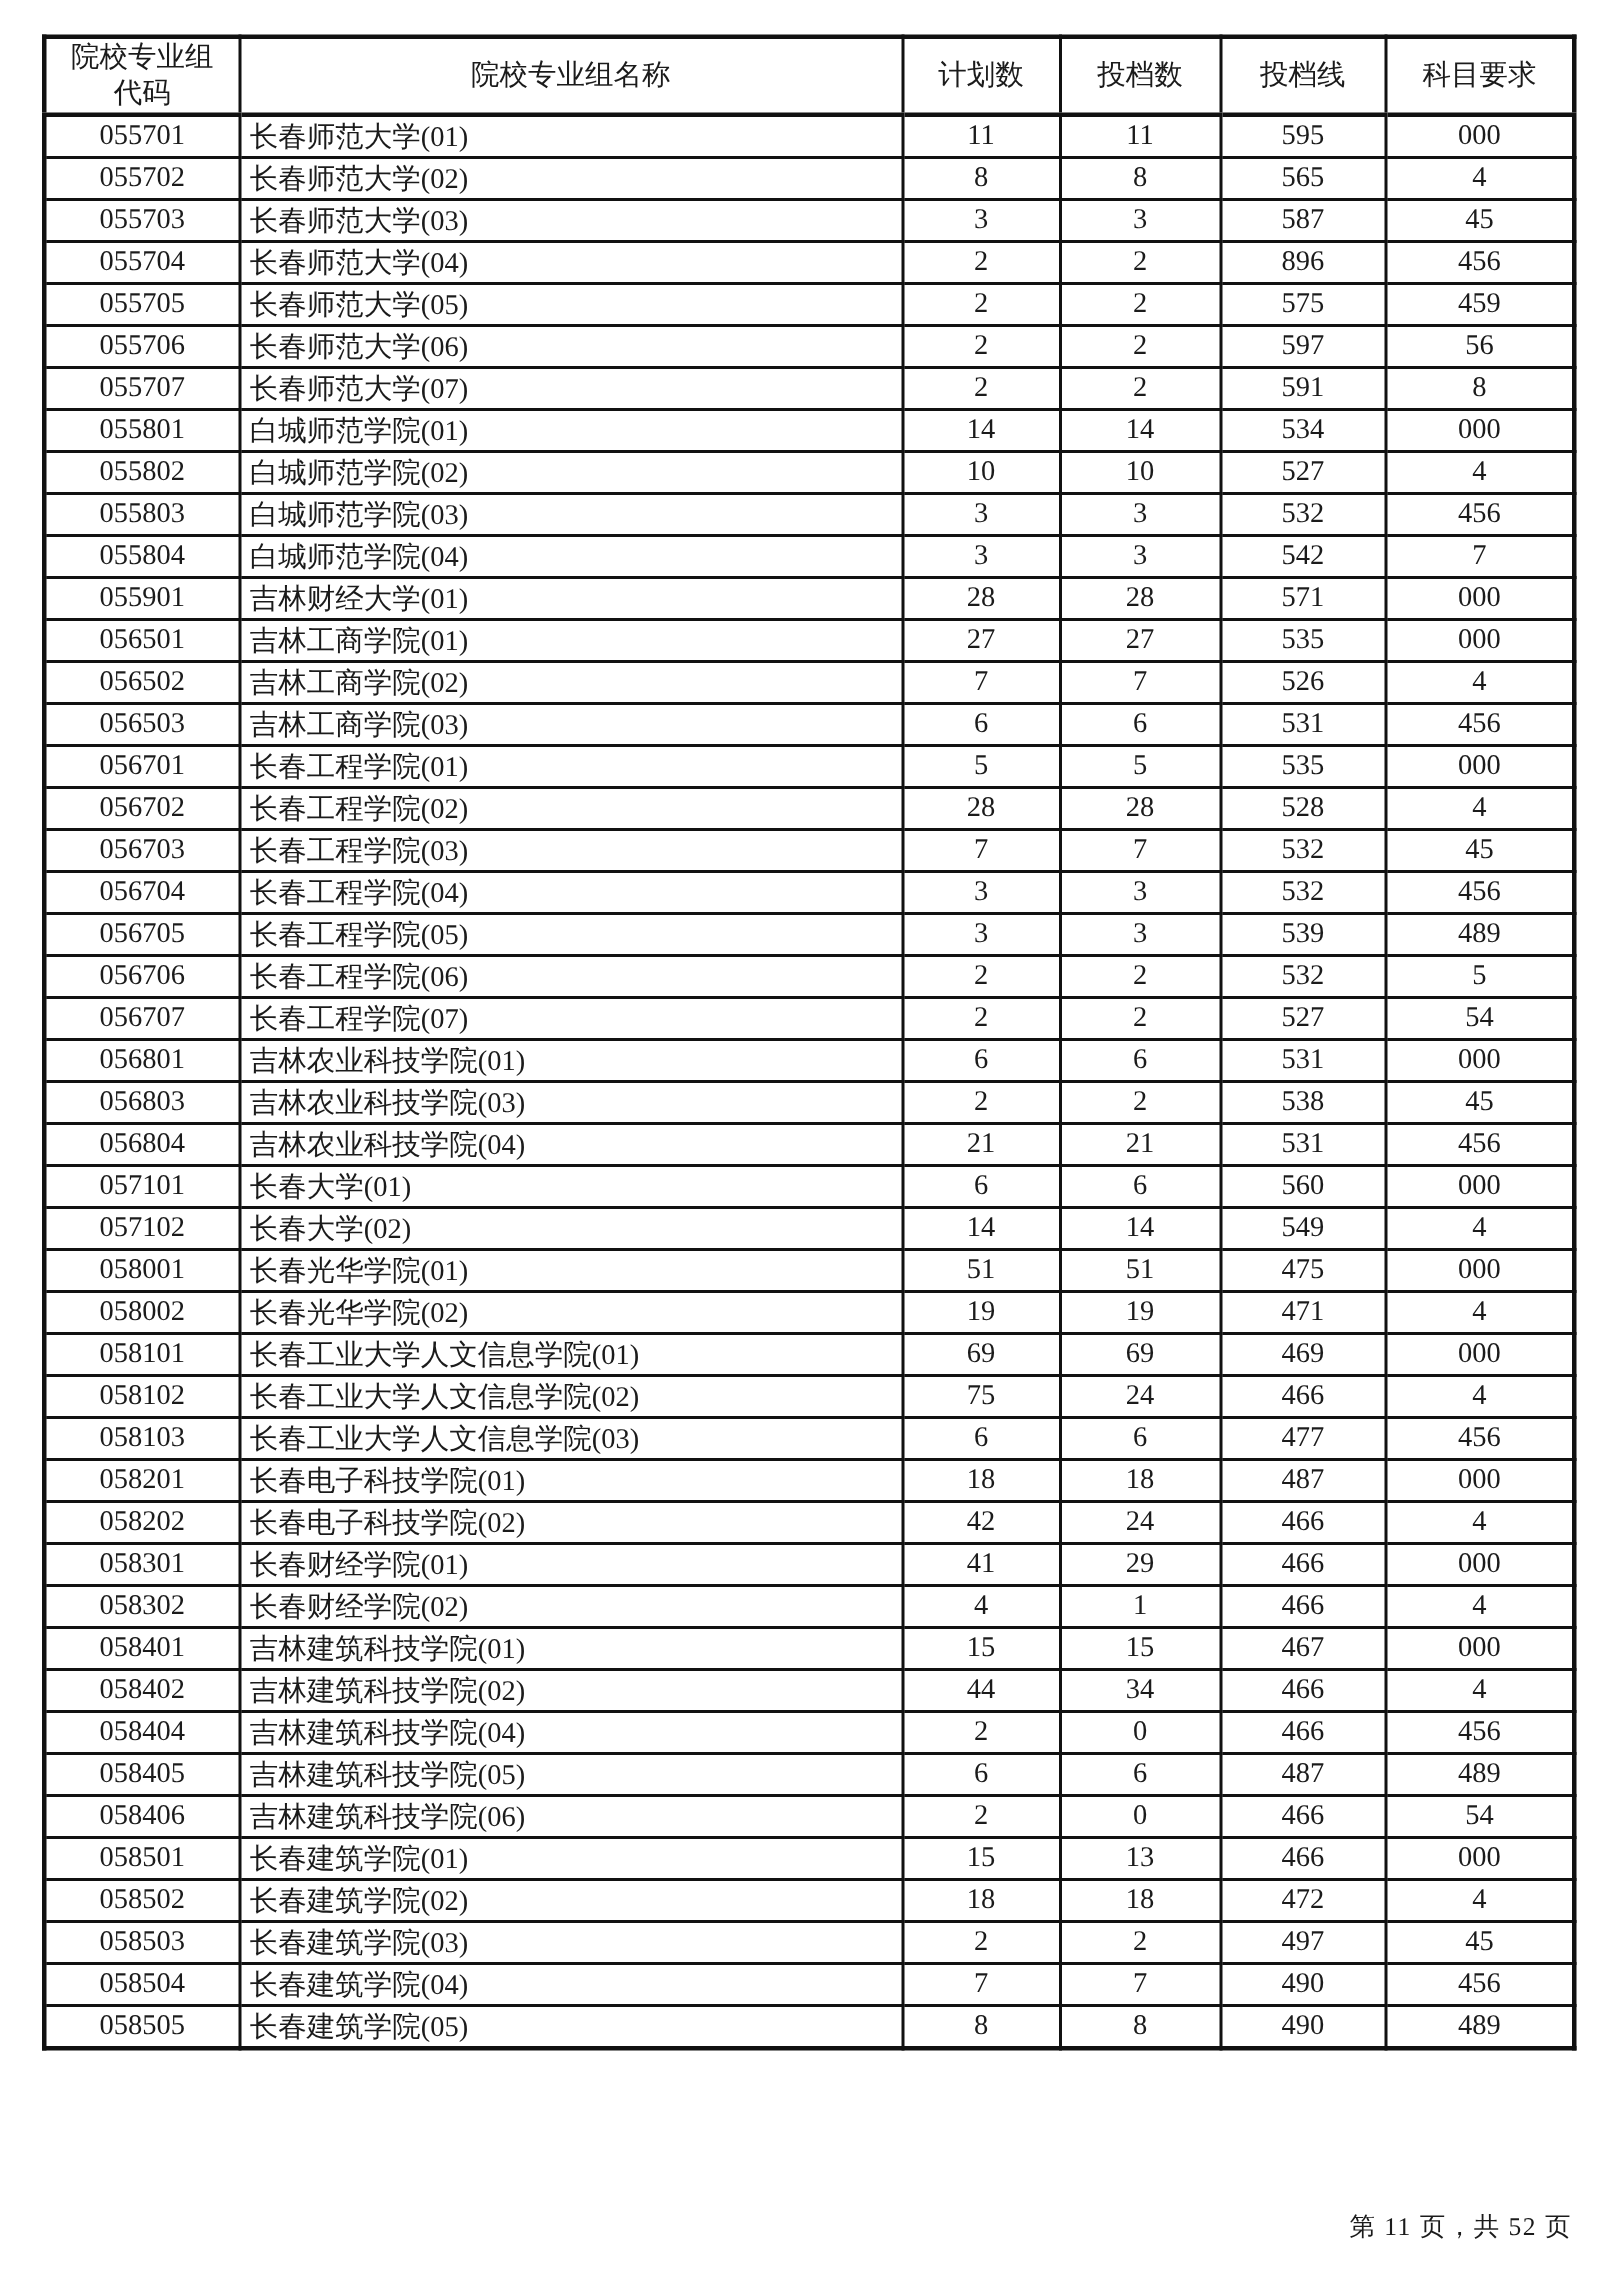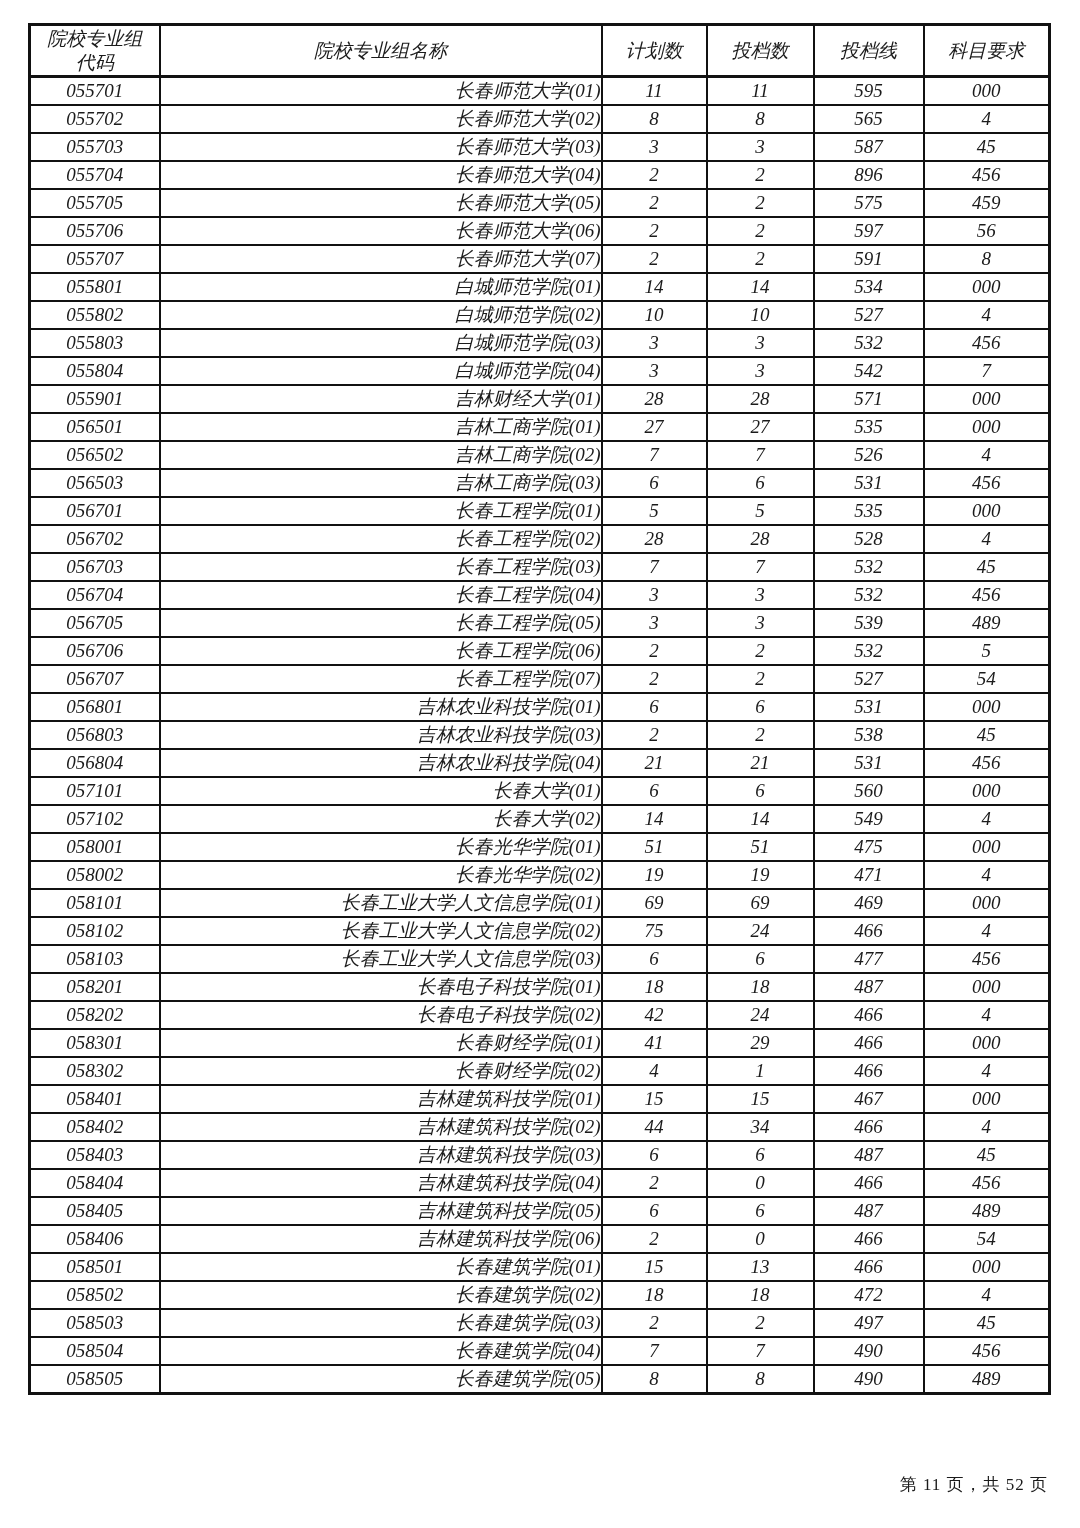--- a/index.html
+++ b/index.html
@@ -15,21 +15,20 @@
     color: #1b1b1b;
   }
   .score-table {
     position: absolute;
     left: 28px;
     top: 23px;
     width: 1020px;
     border-collapse: collapse;
     table-layout: fixed;
     border: 3px solid #111111;
-    font-style: italic;
   }
   .score-table th,
   .score-table td {
     border: 2px solid #111111;
     padding: 0;
     text-align: center;
     font-weight: normal;
     overflow: hidden;
   }
   .score-table thead th {
@@ -40,21 +39,21 @@
     border-bottom: 3px solid #111111;
     vertical-align: middle;
   }
   .score-table tbody td {
     height: 25.7px;
     font-size: 19px;
     white-space: nowrap;
     vertical-align: middle;
   }
   .score-table tbody td.col-name {
-    text-align: right;
+    text-align: left;
     padding-left: 6px;
   }
   .page-footer {
     position: absolute;
     left: 28px;
     top: 1473px;
     width: 1020px;
     text-align: right;
     font-size: 17px;
     letter-spacing: 1px;
@@ -383,28 +382,20 @@
         </tr>
         <tr>
           <td class="col-code">058402</td>
           <td class="col-name">吉林建筑科技学院(02)</td>
           <td class="col-plan">44</td>
           <td class="col-filed">34</td>
           <td class="col-line">466</td>
           <td class="col-subject">4</td>
         </tr>
         <tr>
-          <td class="col-code">058403</td>
-          <td class="col-name">吉林建筑科技学院(03)</td>
-          <td class="col-plan">6</td>
-          <td class="col-filed">6</td>
-          <td class="col-line">487</td>
-          <td class="col-subject">45</td>
-        </tr>
-        <tr>
           <td class="col-code">058404</td>
           <td class="col-name">吉林建筑科技学院(04)</td>
           <td class="col-plan">2</td>
           <td class="col-filed">0</td>
           <td class="col-line">466</td>
           <td class="col-subject">456</td>
         </tr>
         <tr>
           <td class="col-code">058405</td>
           <td class="col-name">吉林建筑科技学院(05)</td>

